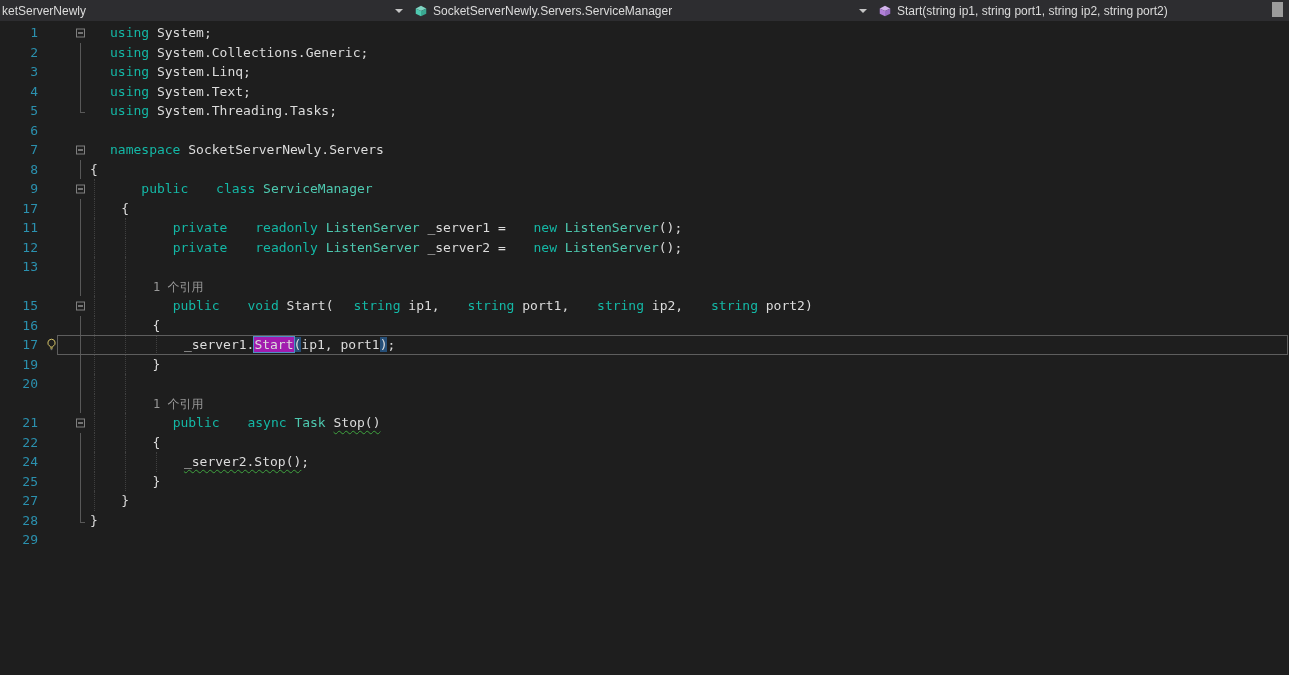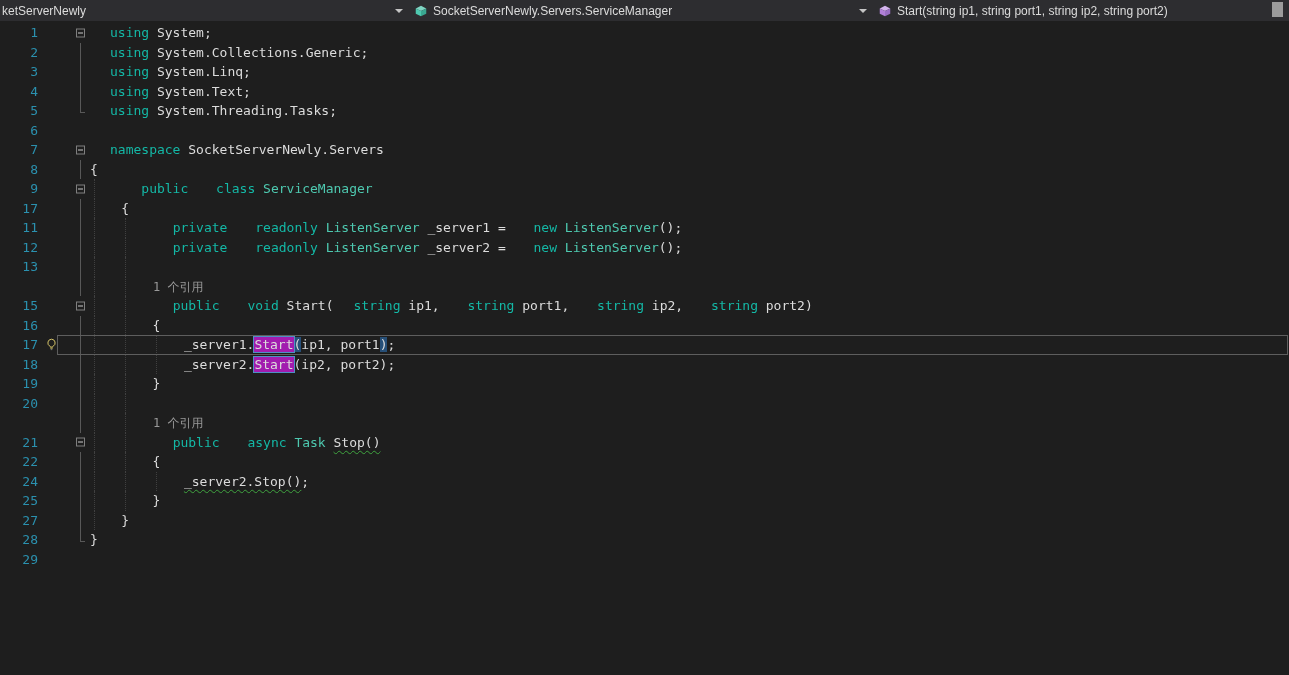--- a/index.html
+++ b/index.html
@@ -140,21 +140,20 @@
     <div class="row"><span class="ln">12</span><span class="glyph"></span><span class="outline ol-line"></span><span class="code"><i class="guide" style="left: 3.5px;"></i><i class="guide" style="left: 34.8px;"></i><span class="tok id">        </span><span class="tok kw">private</span><span class="tok id"> </span><span class="tok kw">readonly</span><span class="tok id"> </span><span class="tok type">ListenServer</span><span class="tok id"> _server2 = </span><span class="tok kw">new</span><span class="tok id"> </span><span class="tok type">ListenServer</span><span class="tok id">();</span></span></div>
     <div class="row"><span class="ln">13</span><span class="glyph"></span><span class="outline ol-line"></span><span class="code"><i class="guide" style="left: 3.5px;"></i><i class="guide" style="left: 34.8px;"></i></span></div>
     <div class="row"><span class="ln"></span><span class="glyph"></span><span class="outline ol-line"></span><span class="code" style="padding-left: 63px;"><i class="guide" style="left: 3.5px;"></i><i class="guide" style="left: 34.8px;"></i><span class="tok lens">1 个引用</span></span></div>
     <div class="row"><span class="ln">15</span><span class="glyph"></span><span class="outline"><span class="foldbox"></span></span><span class="code"><i class="guide" style="left: 3.5px;"></i><i class="guide" style="left: 34.8px;"></i><span class="tok id">        </span><span class="tok kw">public</span><span class="tok id"> </span><span class="tok kw">void</span><span class="tok id"> Start(</span><span class="tok kw">string</span><span class="tok id"> ip1, </span><span class="tok kw">string</span><span class="tok id"> port1, </span><span class="tok kw">string</span><span class="tok id"> ip2, </span><span class="tok kw">string</span><span class="tok id"> port2)</span></span></div>
     <div class="row"><span class="ln">16</span><span class="glyph"></span><span class="outline ol-line"></span><span class="code"><i class="guide" style="left: 3.5px;"></i><i class="guide" style="left: 34.8px;"></i><span class="tok id">        {</span></span></div>
     <div class="row current"><span class="ln">17</span><span class="glyph"><svg class="bulb-svg" width="13" height="13" viewBox="0 0 16 16">
           <path d="M8 1.5a4.5 4.5 0 0 0-2.2 8.4c.4.3.7.8.7 1.3h3c0-.5.3-1 .7-1.3A4.5 4.5 0 0 0 8 1.5z" fill="none" stroke="#d9c76a" stroke-width="1.2"></path>
           <path d="M6.5 12.6h3" stroke="#d9c76a" stroke-width="1"></path>
           <path d="M7 14.3h2" stroke="#8a8a8a" stroke-width="1"></path>
         </svg></span><span class="outline ol-line"></span><span class="code"><i class="guide" style="left: 3.5px;"></i><i class="guide" style="left: 34.8px;"></i><i class="guide" style="left: 66.1px;"></i><span class="tok id">            _server1.</span><span class="tok id hl">Start</span><span class="tok id hlp">(</span><span class="tok id">ip1, port1</span><span class="tok id hlp">)</span><span class="tok id">;</span></span></div>
-    <div class="row"><span class="ln">18</span><span class="glyph"></span><span class="outline ol-line"></span><span class="code"><i class="guide" style="left: 3.5px;"></i><i class="guide" style="left: 34.8px;"></i><i class="guide" style="left: 66.1px;"></i><span class="tok id">            _server2.</span><span class="tok id hl">Start</span><span class="tok id">(ip2, port2);</span></span></div>
     <div class="row"><span class="ln">19</span><span class="glyph"></span><span class="outline ol-line"></span><span class="code"><i class="guide" style="left: 3.5px;"></i><i class="guide" style="left: 34.8px;"></i><span class="tok id">        }</span></span></div>
     <div class="row"><span class="ln">20</span><span class="glyph"></span><span class="outline ol-line"></span><span class="code"><i class="guide" style="left: 3.5px;"></i><i class="guide" style="left: 34.8px;"></i></span></div>
     <div class="row"><span class="ln"></span><span class="glyph"></span><span class="outline ol-line"></span><span class="code" style="padding-left: 63px;"><i class="guide" style="left: 3.5px;"></i><i class="guide" style="left: 34.8px;"></i><span class="tok lens">1 个引用</span></span></div>
     <div class="row"><span class="ln">21</span><span class="glyph"></span><span class="outline"><span class="foldbox"></span></span><span class="code"><i class="guide" style="left: 3.5px;"></i><i class="guide" style="left: 34.8px;"></i><span class="tok id">        </span><span class="tok kw">public</span><span class="tok id"> </span><span class="tok kw">async</span><span class="tok id"> </span><span class="tok type">Task</span><span class="tok id"> </span><span class="tok id sq">Stop()</span></span></div>
     <div class="row"><span class="ln">22</span><span class="glyph"></span><span class="outline ol-line"></span><span class="code"><i class="guide" style="left: 3.5px;"></i><i class="guide" style="left: 34.8px;"></i><span class="tok id">        {</span></span></div>
     <div class="row"><span class="ln">24</span><span class="glyph"></span><span class="outline ol-line"></span><span class="code"><i class="guide" style="left: 3.5px;"></i><i class="guide" style="left: 34.8px;"></i><i class="guide" style="left: 66.1px;"></i><span class="tok id">            </span><span class="tok id sq">_server2.Stop()</span><span class="tok id">;</span></span></div>
     <div class="row"><span class="ln">25</span><span class="glyph"></span><span class="outline ol-line"></span><span class="code"><i class="guide" style="left: 3.5px;"></i><i class="guide" style="left: 34.8px;"></i><span class="tok id">        }</span></span></div>
     <div class="row"><span class="ln">27</span><span class="glyph"></span><span class="outline ol-line"></span><span class="code"><i class="guide" style="left: 3.5px;"></i><span class="tok id">    }</span></span></div>
     <div class="row"><span class="ln">28</span><span class="glyph"></span><span class="outline ol-end"></span><span class="code"><span class="tok id">}</span></span></div>
     <div class="row"><span class="ln">29</span><span class="glyph"></span><span class="outline"></span><span class="code"></span></div>

